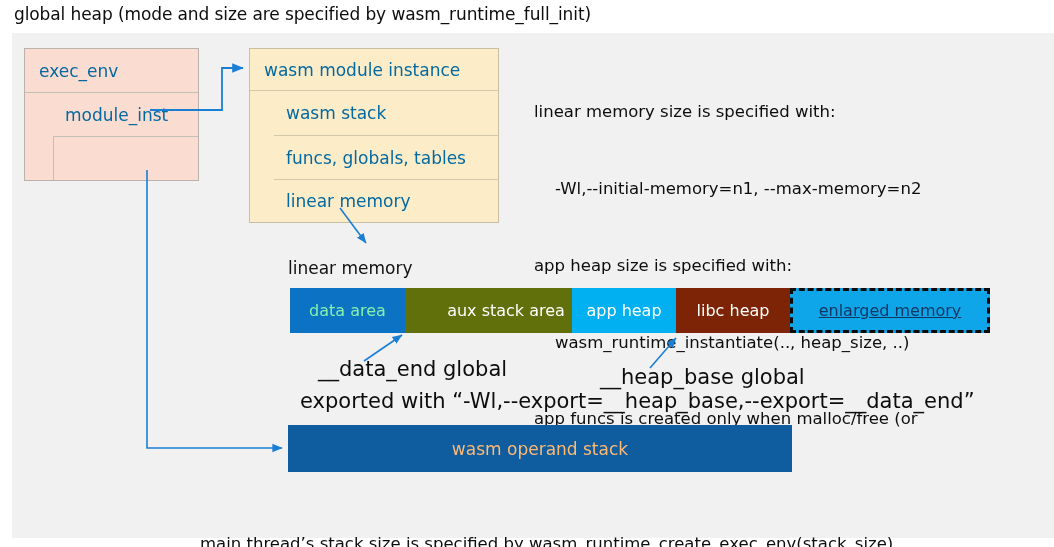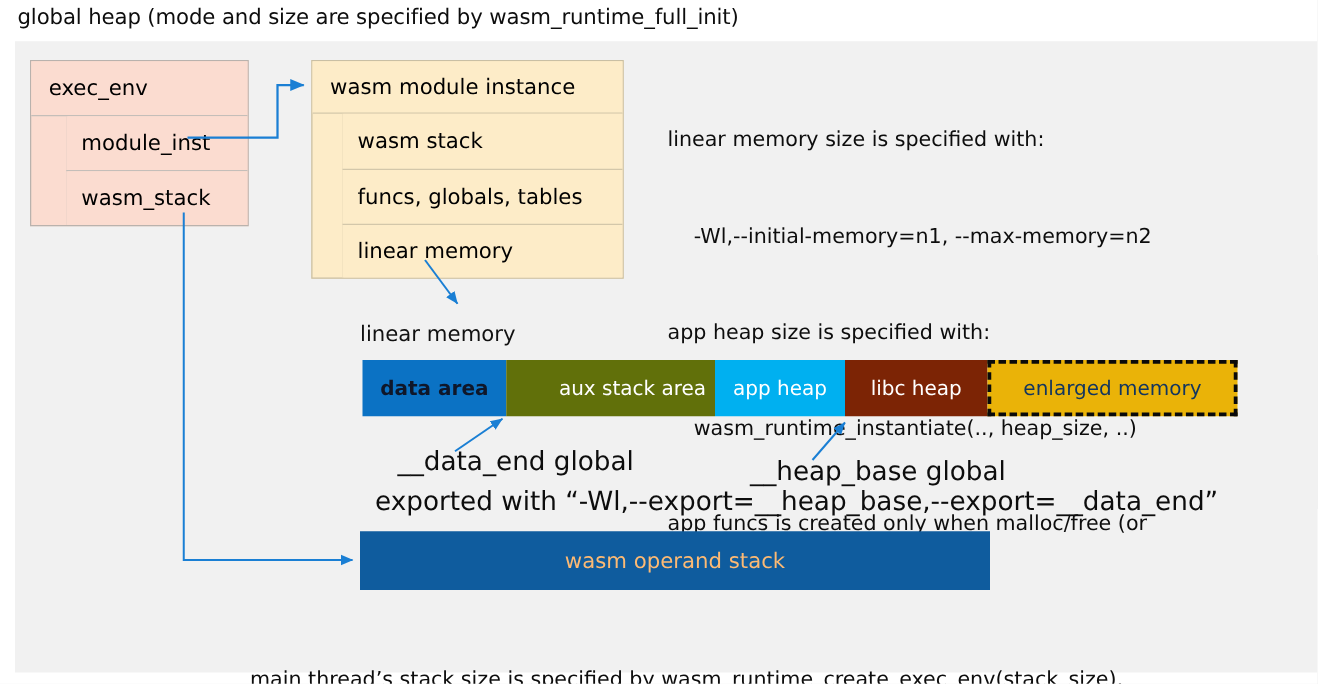--- a/index.html
+++ b/index.html
@@ -17,21 +17,21 @@
 
   .panel{
     position:absolute;left:12px;top:33px;width:1042px;height:505px;
     background:#f1f1f1;
   }
 
   
   .box{position:absolute;box-sizing:border-box;}
   .cell{
     box-sizing:border-box;display:flex;align-items:center;
-    font-size:17px;color:#000000;white-space:nowrap;
+    font-size:17px;color:#0369a1;white-space:nowrap;
   }
 
   
   .execenv{left:24px;top:48px;width:175px;height:133px;
     border:1px solid #b9b2ad;background:#fbdcd0;}
   .execenv .hdr{position:absolute;left:0;top:0;width:173px;height:44px;
     border-bottom:1px solid #c4beb9;padding-left:14px;background:#fbdcd0;}
   .execenv .indent{position:absolute;left:0;top:44px;width:28px;height:87px;
     border-right:1px solid #c4beb9;}
   .execenv .r1{position:absolute;left:28px;top:44px;width:145px;height:44px;
@@ -62,21 +62,21 @@
 
   
   .lm-label{position:absolute;left:288px;top:258px;font-size:17px;color:#111;}
   .membar{position:absolute;left:290px;top:288px;height:45px;}
   .seg{
     position:absolute;top:0;height:45px;box-sizing:border-box;
     display:flex;align-items:center;justify-content:center;
     font-size:16px;color:#ffffff;white-space:nowrap;
   }
   .seg.enlarged{
-    background:#eab308;color:#12355f;border:3px dashed #0a0a0a;
+    background:#0ea5e9;color:#12355f;border:3px dashed #0a0a0a;text-decoration:underline;
   }
 
   
   .ann{position:absolute;font-size:21px;color:#0d0d0d;white-space:nowrap;}
   .ann-dataend{left:318px;top:357px;}
   .ann-heapbase{left:600px;top:365px;}
   .ann-exported{left:300px;top:389px;}
 
   
   .opstack{
@@ -99,21 +99,20 @@
 <div id="root">
 
   <div class="title">global heap (mode and size are specified by wasm_runtime_full_init)</div>
 
   <div class="panel"></div>
 
   <div class="box execenv">
     <div class="cell hdr">exec_env</div>
     <div class="indent"></div>
     <div class="cell r1">module_inst</div>
-    <div class="cell r2">wasm_stack</div>
   </div>
 
   <div class="box modinst">
     <div class="cell hdr">wasm module instance</div>
     <div class="indent"></div>
     <div class="cell r1">wasm stack</div>
     <div class="cell r2">funcs, globals, tables</div>
     <div class="cell r3">linear memory</div>
   </div>
 
@@ -121,21 +120,21 @@
     <div>linear memory size is specified with:</div>
     <div>    -Wl,--initial-memory=n1, --max-memory=n2</div>
     <div>app heap size is specified with:</div>
     <div>    wasm_runtime_instantiate(.., heap_size, ..)</div>
     <div>app funcs is created only when malloc/free (or</div>
     
   </div>
 
   <div class="lm-label">linear memory</div>
   <div class="membar" id="membar" style="width: 700px;">
-      <div class="seg" style="left: 0px; width: 115px; background: rgb(11, 114, 196); color: #0f172a; font-weight: bold;">data area</div>
+      <div class="seg" style="left: 0px; width: 115px; background: rgb(11, 114, 196); color: #86efac;">data area</div>
       <div class="seg" style="left: 115px; width: 167px; background: rgb(97, 112, 10); color: rgb(255, 255, 255); padding-left: 35px;">aux stack area</div>
       <div class="seg" style="left: 282px; width: 104px; background: rgb(0, 176, 240); color: rgb(255, 255, 255);">app heap</div>
       <div class="seg" style="left: 386px; width: 114px; background: rgb(124, 36, 5); color: rgb(255, 255, 255);">libc heap</div>
       <div class="seg enlarged" style="left: 500px; width: 200px; color: rgb(18, 53, 95);">enlarged memory</div>
     </div>
 
   <div class="ann ann-dataend">__data_end global</div>
   <div class="ann ann-heapbase">__heap_base global</div>
   <div class="ann ann-exported">exported with “-Wl,--export=__heap_base,--export=__data_end”</div>
 

